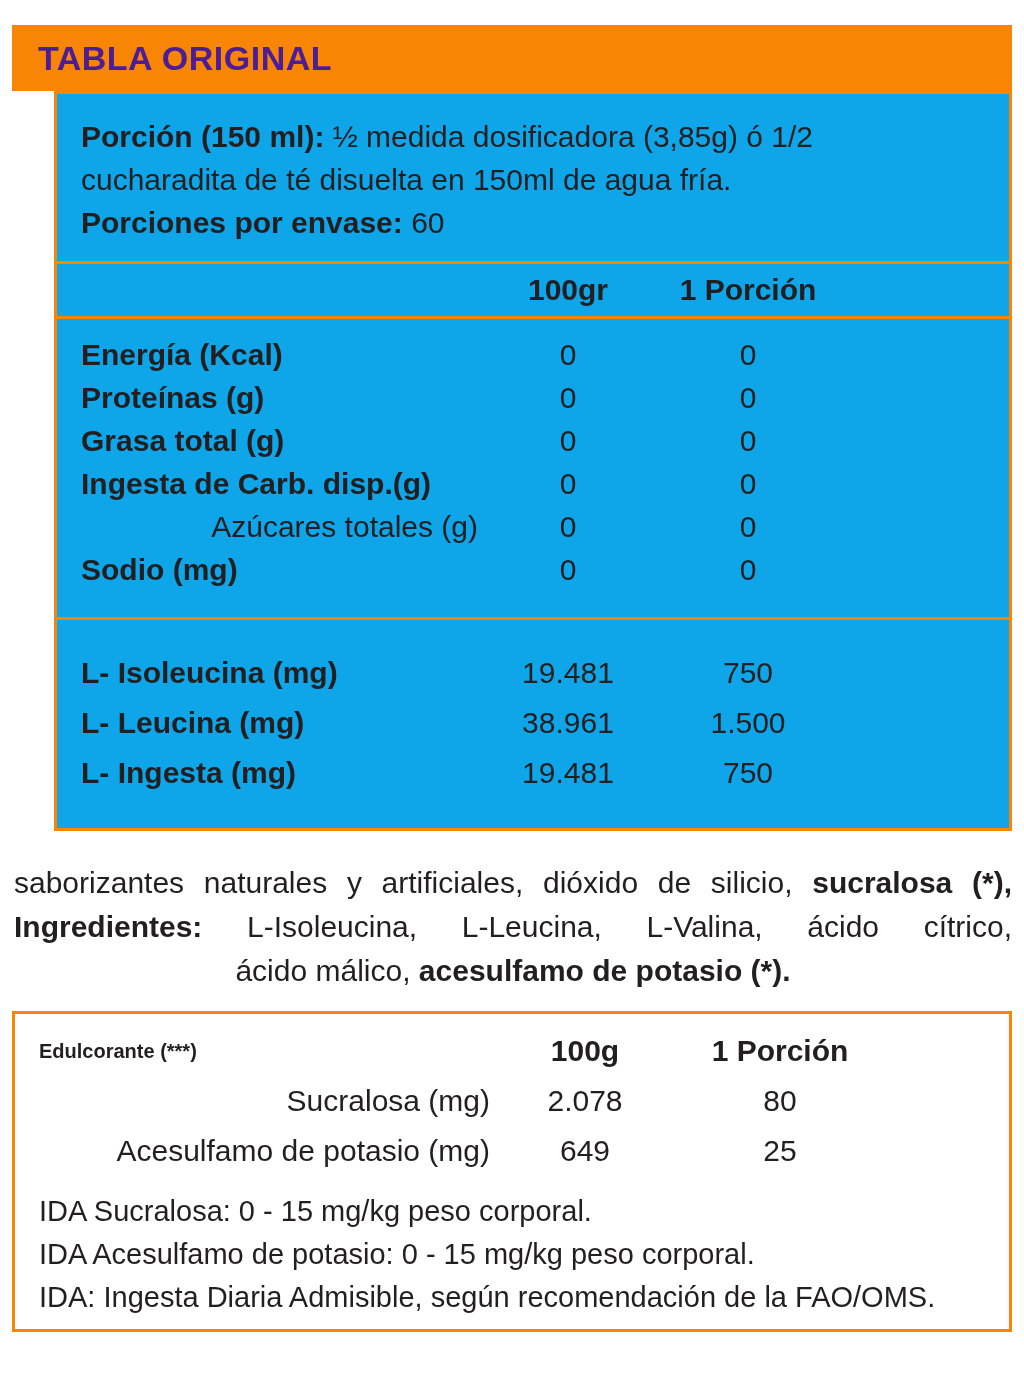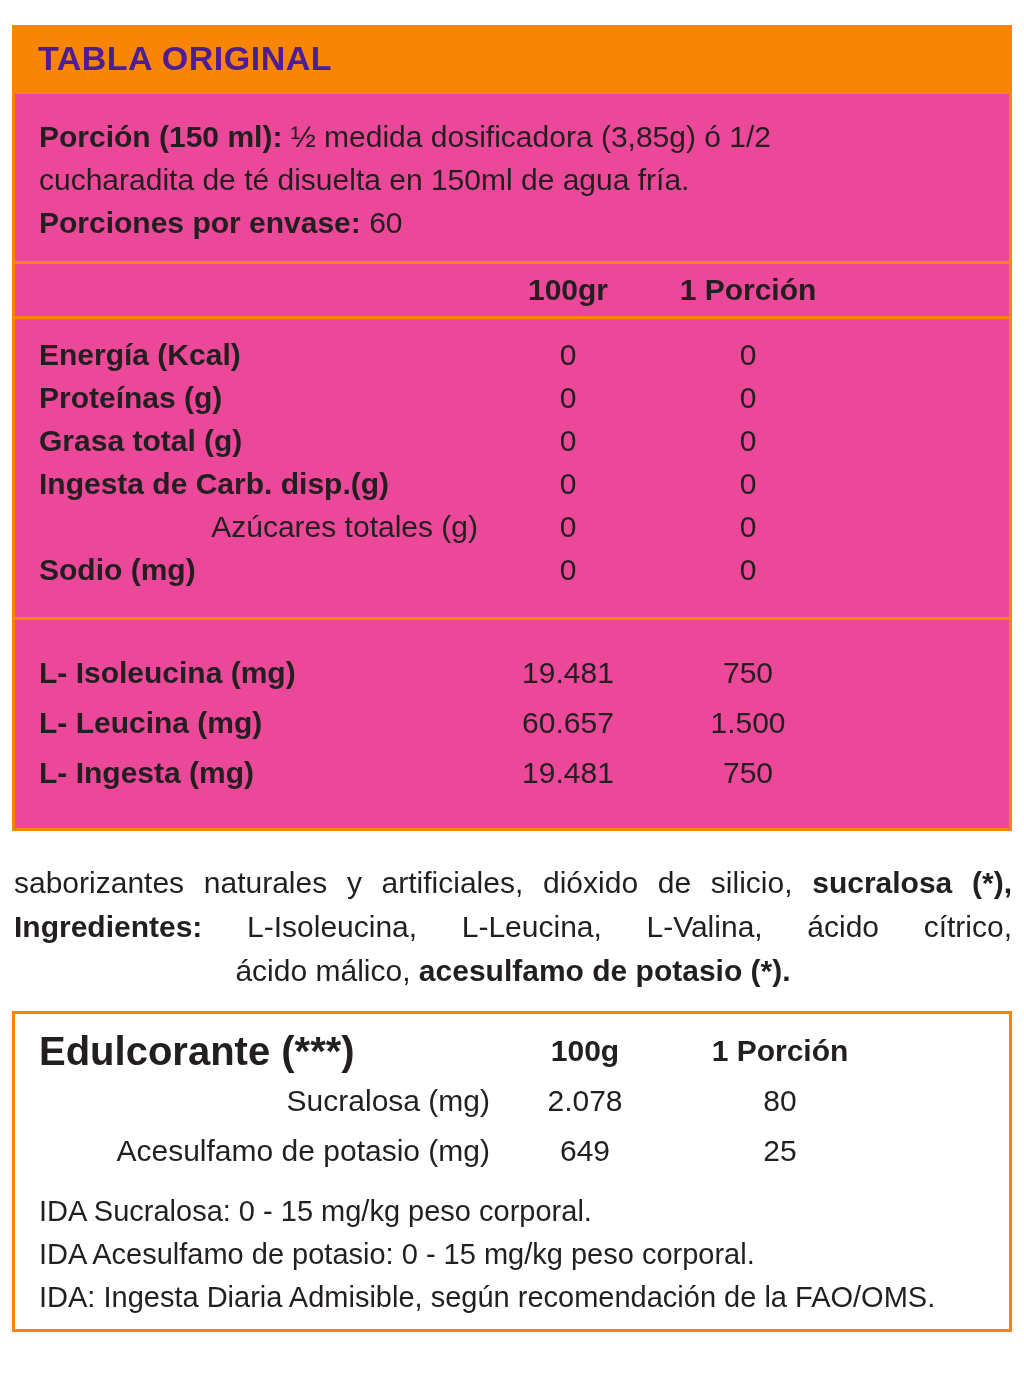--- a/index.html
+++ b/index.html
@@ -17,21 +17,21 @@
     height: 66px;
     background: #f98505;
     display: flex; align-items: center;
     padding: 0 26px;
   }
   .title-bar .title-text {
     color: #4c1d95; font-weight: bold; font-size: 34px; letter-spacing: 0.5px;
   }
 
   
-  .nbox { border: 3px solid #f98505; background: #ec4899; }
+  .nbox { border: 3px solid #f98505; background: #0ea5e9; margin-left: 42px; }
   .divider { height: 0; border-top: 3px solid #f98505; }
 
   .serving-section { padding: 21px 24px 17px 24px; font-size: 30px; line-height: 43px; }
   .serving-section p { margin: 0; }
   .serving-main { max-width: 820px; }
   b, strong { font-weight: bold; }
 
   .trow { display: grid; grid-template-columns: 1fr 180px 180px; align-items: center; padding: 0 171px 0 24px; }
   .trow .num { text-align: center; font-size: 30px; font-weight: normal; }
   .trow .rlabel { font-size: 30px; font-weight: bold; }
@@ -49,21 +49,21 @@
   
   .ingredients { margin: 30px 0 0 2px; font-size: 30px; line-height: 44px; }
   .ingredients .jline { text-align: justify; text-align-last: justify; }
   .ingredients .lline { text-align: center; }
 
   
   .sbox { border: 3px solid #f98505; background: #ffffff; margin-top: 18px; }
   .sbox .srows { padding-top: 12px; }
   .sbox .trow { grid-template-columns: 1fr 190px 200px; padding: 0 129px 0 24px; height: 50px; }
   .sbox .trow .rlabel.regular2 { font-weight: normal; padding-left: 0; }
-  .sbox .title-row .rlabel { font-size: 40px; }
+  .sbox .title-row .rlabel { font-size: 20px; }
   .sbox .title-row .num { font-weight: bold; }
 
   .ida-notes { margin-top: 14px; padding: 0 24px 10px 24px; font-size: 29px; line-height: 43px; }
   .ida-notes .note { white-space: nowrap; }
 </style>
 </head>
 <body>
 
 <div class="page">
 
@@ -130,21 +130,21 @@
     <div class="divider"></div>
 
     <div class="aminos">
       <div class="trow">
         <div class="rlabel">L- Isoleucina (mg)</div>
         <div class="num">19.481</div>
         <div class="num">750</div>
       </div>
       <div class="trow">
         <div class="rlabel">L- Leucina (mg)</div>
-        <div class="num">60.657</div>
+        <div class="num">38.961</div>
         <div class="num">1.500</div>
       </div>
       <div class="trow">
         <div class="rlabel">L- Ingesta (mg)</div>
         <div class="num">19.481</div>
         <div class="num">750</div>
       </div>
     </div>
   </div>
 

